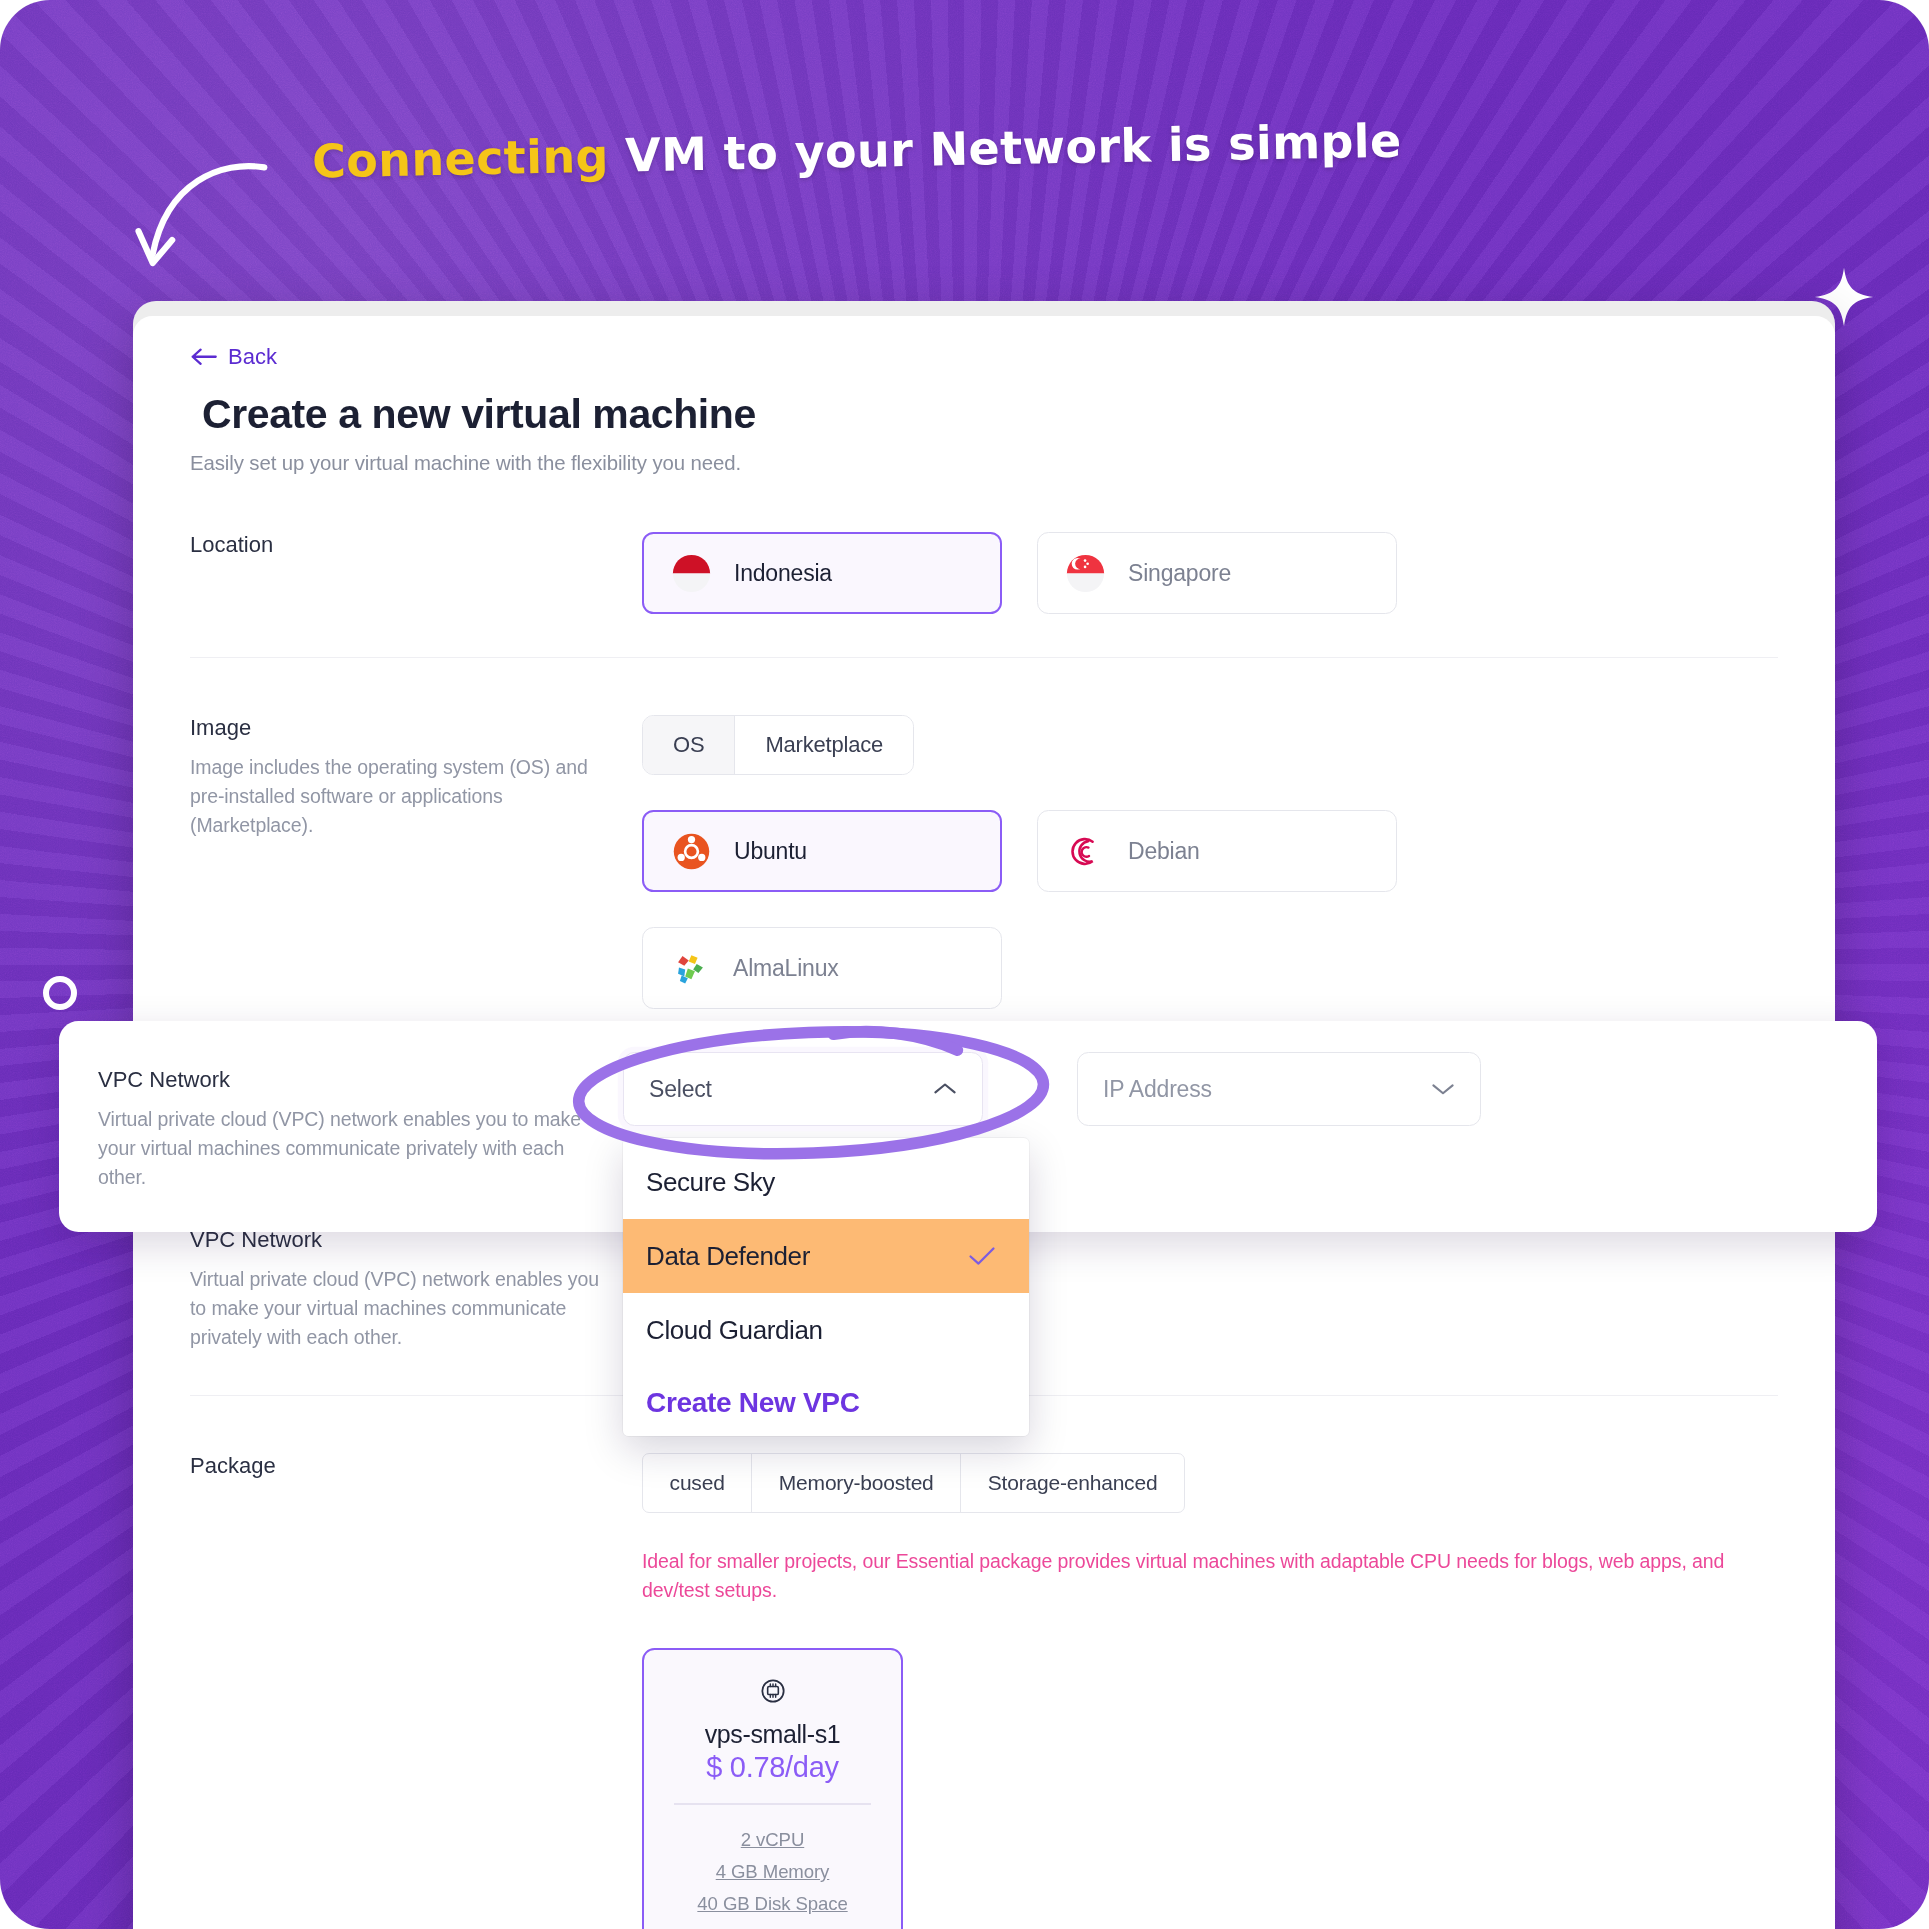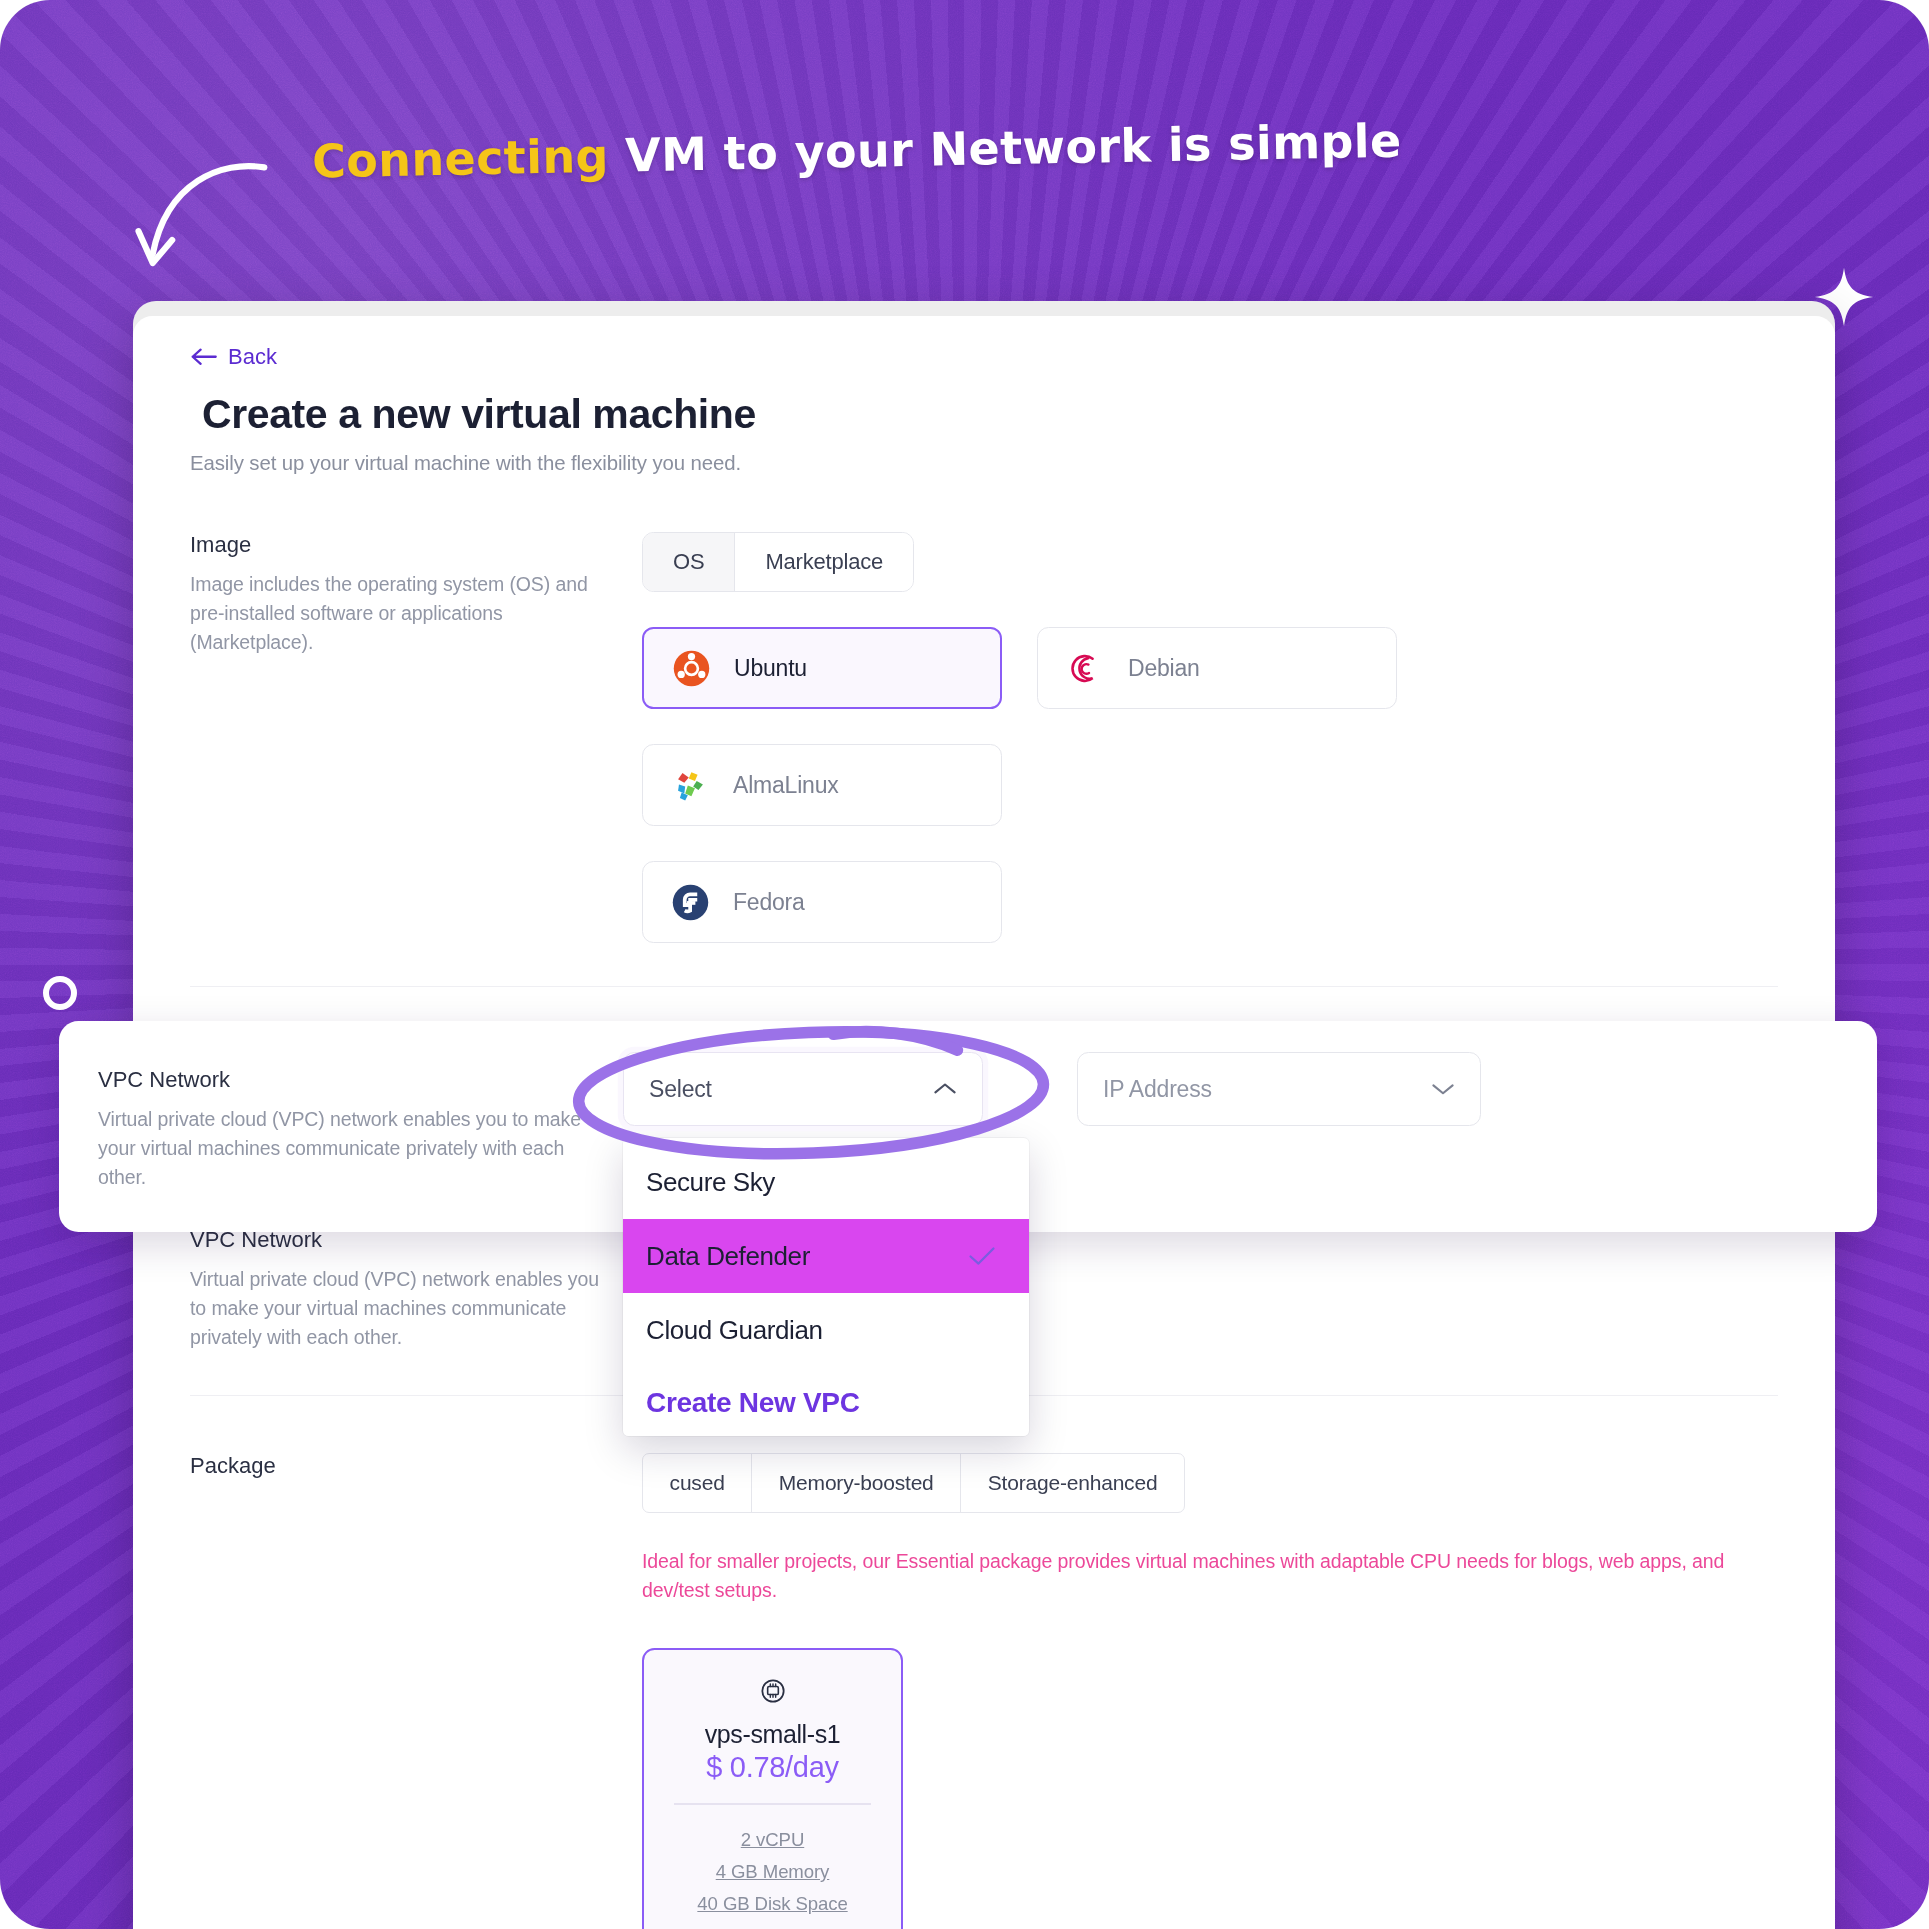--- a/index.html
+++ b/index.html
@@ -232,21 +232,21 @@
     overflow: hidden;
     padding: 7px 0 8.9px 0;
   }
   .dd-item {
     height: 74px; display: flex; align-items: center;
     justify-content: space-between;
     padding: 0 32px 0 23px;
     font-size: 26px; color: #1C2033; cursor: pointer;
     letter-spacing: -0.4px;
   }
-  .dd-item.hl { background: #d946ef; }
+  .dd-item.hl { background: #fdba74; }
   .dd-create {
     padding: 19.5px 23px 8.9px 23px;
     font-size: 28px; color: #6D35E0; font-weight: 600;
     cursor: pointer; letter-spacing: -0.3px;
   }
 
   #ip-field {
     position: absolute; left: 1077px; top: 1052px;
     width: 404px; height: 74px;
     border: 1.4px solid #E5E6EC; border-radius: 11.5px;
@@ -296,76 +296,20 @@
 
     <div class="back-row">
       <svg class="back-arrow" width="26.6" height="19.5" viewBox="0 0 30 22">
         <path d="M12 3 L3 11 L12 19 M3 11 H29" fill="none" stroke="#5B2BD1" stroke-width="2.6" stroke-linecap="round" stroke-linejoin="round"></path>
       </svg>
       <span>Back</span>
     </div>
 
     <div class="page-title">Create a new virtual machine</div>
     <div class="page-sub">Easily set up your virtual machine with the flexibility you need.</div>
-
-    <div class="section">
-      <div class="sec-left">
-        <div class="sec-label">Image</div>
-        <div class="sec-desc">Image includes the operating system (OS) and pre-installed software or applications (Marketplace).</div>
-      </div>
-      <div class="sec-right">
-        <div class="seg">
-          <div class="seg-item active">OS</div>
-          <div class="seg-item">Marketplace</div>
-        </div>
-
-        <div class="opt-row">
-          <div class="opt-card selected">
-            <svg class="opt-icon" viewBox="0 0 44 44">
-              <circle cx="22" cy="22" r="20" fill="#E95420"></circle>
-              <circle cx="22" cy="22" r="7.2" fill="none" stroke="#FFFFFF" stroke-width="3"></circle>
-              <circle cx="22" cy="8.6" r="4.1" fill="#FFFFFF"></circle>
-              <circle cx="10.4" cy="28.7" r="4.1" fill="#FFFFFF"></circle>
-              <circle cx="33.6" cy="28.7" r="4.1" fill="#FFFFFF"></circle>
-            </svg>
-            <span class="opt-label">Ubuntu</span>
-          </div>
-          <div class="opt-card">
-            <svg class="opt-icon" viewBox="0 0 44 44">
-              <path d="M30 11 A14 14 0 1 0 30 33 A11.6 11.6 0 1 1 25 10.4" fill="none" stroke="#D70A53" stroke-width="2.9" stroke-linecap="round"></path>
-              <path d="M25.4 17.6 A5.4 5.4 0 1 0 26 27" fill="none" stroke="#D70A53" stroke-width="2.6" stroke-linecap="round"></path>
-            </svg>
-            <span class="opt-label">Debian</span>
-          </div>
-          <div class="opt-card">
-            <svg class="opt-icon" viewBox="0 0 44 44">
-              <path d="M13 8 L20 13 L15 19 L8 15 Z" fill="#E0453D"></path>
-              <path d="M23 7 L30 10 L27 17 L20 14 Z" fill="#F5C518"></path>
-              <path d="M29 17 L36 21 L31 27 L25 23 Z" fill="#4CAF50"></path>
-              <path d="M9 21 L16 23 L15 31 L8 28 Z" fill="#29A3DC"></path>
-              <path d="M19 22 L27 25 L23 34 L16 31 Z" fill="#6FCB4F"></path>
-              <path d="M12 30 L19 33 L16 39 L10 36 Z" fill="#29A3DC"></path>
-            </svg>
-            <span class="opt-label">AlmaLinux</span>
-          </div>
-        </div>
-
-        <div class="opt-row" style="margin-top:35px">
-          <div class="opt-card">
-            <svg class="opt-icon" viewBox="0 0 44 44">
-              <circle cx="22" cy="22" r="20" fill="#294172"></circle>
-              <path d="M27.5 12.8 h-5.9 a6.1 6.1 0 0 0 -6.1 6.1 v6.1 h6.1 v-6.1 h5.9" fill="none" stroke="#FFFFFF" stroke-width="4.2" stroke-linecap="square"></path>
-              <path d="M15.5 25 h6.1 v6.1 a6.1 6.1 0 0 1 -6.1 0" fill="none" stroke="#FFFFFF" stroke-width="4.2"></path>
-              <rect x="18" y="20.4" width="9.5" height="4.2" fill="#FFFFFF"></rect>
-            </svg>
-            <span class="opt-label">Fedora</span>
-          </div>
-        </div>
-      </div>
-    </div>
 
     <div class="section">
       <div class="sec-left">
         <div class="sec-label">Location</div>
       </div>
       <div class="sec-right">
         <div class="opt-row">
           <div class="opt-card selected">
             <svg class="opt-icon" viewBox="0 0 44 44">
               <clipPath id="cI">
@@ -387,20 +331,76 @@
                 <rect x="0" y="0" width="44" height="22" fill="#EF3340"></rect>
                 <rect x="0" y="22" width="44" height="22" fill="#F4F4F6"></rect>
                 <circle cx="13" cy="11" r="6.6" fill="#FFFFFF"></circle>
                 <circle cx="16.4" cy="11" r="6.1" fill="#EF3340"></circle>
                 <circle cx="21.5" cy="7.4" r="1.5" fill="#FFFFFF"></circle>
                 <circle cx="21.5" cy="14.6" r="1.5" fill="#FFFFFF"></circle>
                 <circle cx="24.4" cy="11" r="1.5" fill="#FFFFFF"></circle>
               </g>
             </svg>
             <span class="opt-label">Singapore</span>
+          </div>
+        </div>
+      </div>
+    </div>
+
+    <div class="section">
+      <div class="sec-left">
+        <div class="sec-label">Image</div>
+        <div class="sec-desc">Image includes the operating system (OS) and pre-installed software or applications (Marketplace).</div>
+      </div>
+      <div class="sec-right">
+        <div class="seg">
+          <div class="seg-item active">OS</div>
+          <div class="seg-item">Marketplace</div>
+        </div>
+
+        <div class="opt-row">
+          <div class="opt-card selected">
+            <svg class="opt-icon" viewBox="0 0 44 44">
+              <circle cx="22" cy="22" r="20" fill="#E95420"></circle>
+              <circle cx="22" cy="22" r="7.2" fill="none" stroke="#FFFFFF" stroke-width="3"></circle>
+              <circle cx="22" cy="8.6" r="4.1" fill="#FFFFFF"></circle>
+              <circle cx="10.4" cy="28.7" r="4.1" fill="#FFFFFF"></circle>
+              <circle cx="33.6" cy="28.7" r="4.1" fill="#FFFFFF"></circle>
+            </svg>
+            <span class="opt-label">Ubuntu</span>
+          </div>
+          <div class="opt-card">
+            <svg class="opt-icon" viewBox="0 0 44 44">
+              <path d="M30 11 A14 14 0 1 0 30 33 A11.6 11.6 0 1 1 25 10.4" fill="none" stroke="#D70A53" stroke-width="2.9" stroke-linecap="round"></path>
+              <path d="M25.4 17.6 A5.4 5.4 0 1 0 26 27" fill="none" stroke="#D70A53" stroke-width="2.6" stroke-linecap="round"></path>
+            </svg>
+            <span class="opt-label">Debian</span>
+          </div>
+          <div class="opt-card">
+            <svg class="opt-icon" viewBox="0 0 44 44">
+              <path d="M13 8 L20 13 L15 19 L8 15 Z" fill="#E0453D"></path>
+              <path d="M23 7 L30 10 L27 17 L20 14 Z" fill="#F5C518"></path>
+              <path d="M29 17 L36 21 L31 27 L25 23 Z" fill="#4CAF50"></path>
+              <path d="M9 21 L16 23 L15 31 L8 28 Z" fill="#29A3DC"></path>
+              <path d="M19 22 L27 25 L23 34 L16 31 Z" fill="#6FCB4F"></path>
+              <path d="M12 30 L19 33 L16 39 L10 36 Z" fill="#29A3DC"></path>
+            </svg>
+            <span class="opt-label">AlmaLinux</span>
+          </div>
+        </div>
+
+        <div class="opt-row" style="margin-top:35px">
+          <div class="opt-card">
+            <svg class="opt-icon" viewBox="0 0 44 44">
+              <circle cx="22" cy="22" r="20" fill="#294172"></circle>
+              <path d="M27.5 12.8 h-5.9 a6.1 6.1 0 0 0 -6.1 6.1 v6.1 h6.1 v-6.1 h5.9" fill="none" stroke="#FFFFFF" stroke-width="4.2" stroke-linecap="square"></path>
+              <path d="M15.5 25 h6.1 v6.1 a6.1 6.1 0 0 1 -6.1 0" fill="none" stroke="#FFFFFF" stroke-width="4.2"></path>
+              <rect x="18" y="20.4" width="9.5" height="4.2" fill="#FFFFFF"></rect>
+            </svg>
+            <span class="opt-label">Fedora</span>
           </div>
         </div>
       </div>
     </div>
 
     <div class="section">
       <div class="sec-left">
         <div class="sec-label">VPC Network</div>
         <div class="sec-desc">Virtual private cloud (VPC) network enables you to make your virtual machines communicate privately with each other.</div>
       </div>

